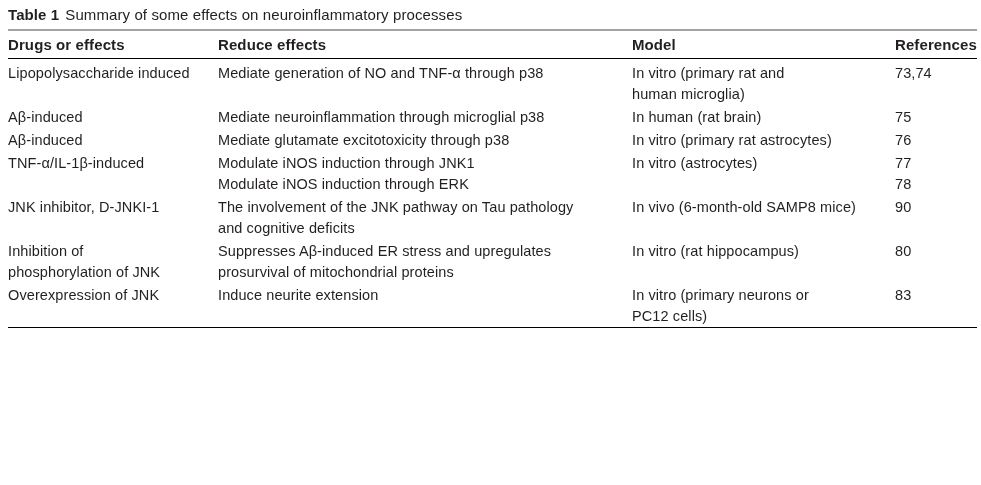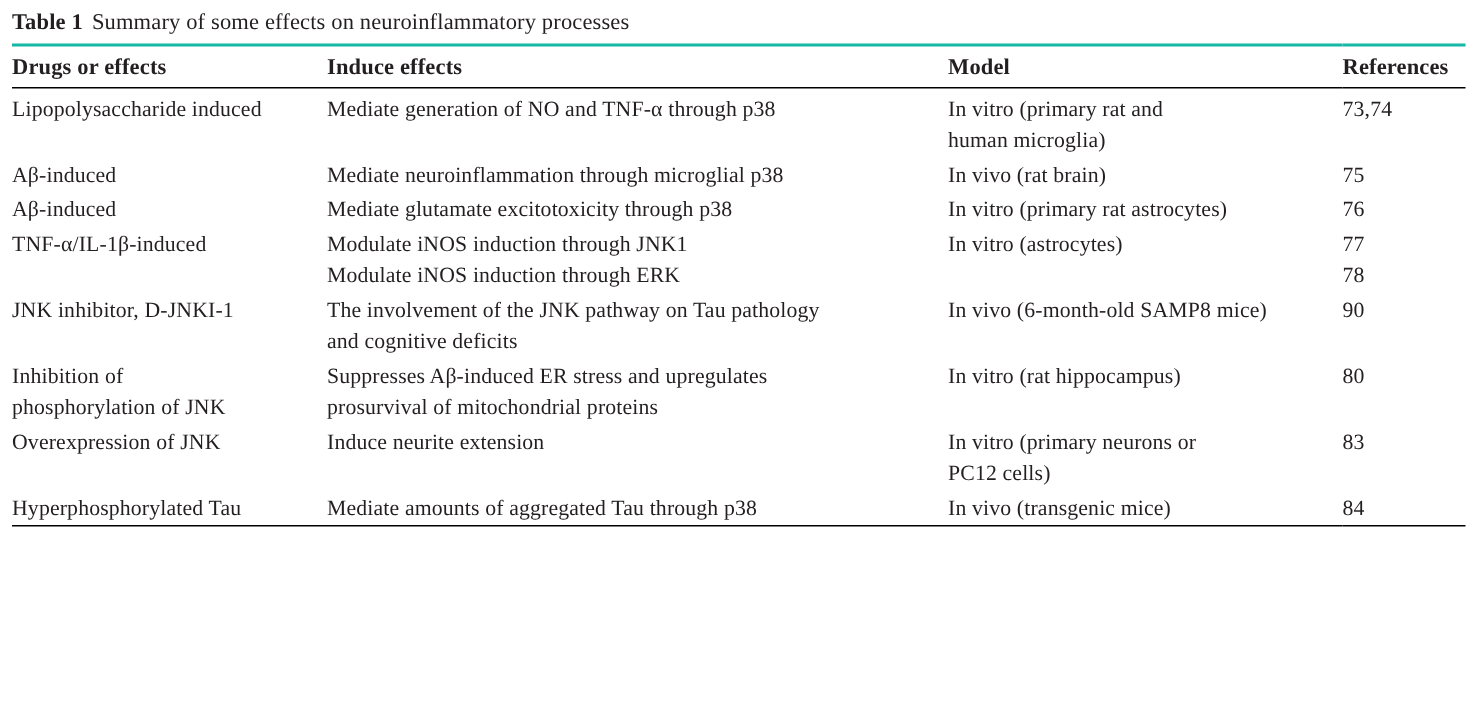--- a/index.html
+++ b/index.html
@@ -8,39 +8,39 @@
     background: #ffffff;
     width: 981px;
     height: 485px;
     overflow: hidden;
   }
   .page {
     box-sizing: border-box;
     width: 981px;
     height: 485px;
     padding: 5px 4px 0 8px;
-    font-family: Liberation Serif, serif;
+    font-family: Liberation Sans, sans-serif;
     color: #231f20;
   }
   .table-title {
     font-size: 15px;
     line-height: 18px;
     margin: 1px 0 5px 0;
     letter-spacing: 0.1px;
     white-space: nowrap;
   }
   .table-title .t-label {
     font-weight: bold;
     margin-right: 6px;
   }
   table.data-table {
     border-collapse: collapse;
     table-layout: fixed;
     width: 969px;
-    border-top: 2px solid #14b8a6;
+    border-top: 2px solid #a3a3a3;
     border-bottom: 1.5px solid #000000;
   }
   col.c-drug  { width: 210px; }
   col.c-imm   { width: 414px; }
   col.c-model { width: 263px; }
   col.c-ref   { width: 82px;  }
   thead th {
     text-align: left;
     font-weight: bold;
     font-size: 15px;
@@ -72,37 +72,37 @@
   <table class="data-table">
     <colgroup>
       <col class="c-drug">
       <col class="c-imm">
       <col class="c-model">
       <col class="c-ref">
     </colgroup>
     <thead>
       <tr>
         <th>Drugs or effects</th>
-        <th>Induce effects</th>
+        <th>Reduce effects</th>
         <th>Model</th>
         <th>References</th>
       </tr>
     </thead>
     <tbody id="table-body">
         <tr class="first-row">
           <td>Lipopolysaccharide induced</td>
           <td>Mediate generation of NO and TNF-α through p38</td>
           <td>In vitro (primary rat and
 human microglia)</td>
           <td>73,74</td>
         </tr>
         <tr>
           <td>Aβ-induced</td>
           <td>Mediate neuroinflammation through microglial p38</td>
-          <td>In vivo (rat brain)</td>
+          <td>In human (rat brain)</td>
           <td>75</td>
         </tr>
         <tr>
           <td>Aβ-induced</td>
           <td>Mediate glutamate excitotoxicity through p38</td>
           <td>In vitro (primary rat astrocytes)</td>
           <td>76</td>
         </tr>
         <tr>
           <td>TNF-α/IL-1β-induced</td>
@@ -127,21 +127,15 @@
           <td>In vitro (rat hippocampus)</td>
           <td>80</td>
         </tr>
         <tr>
           <td>Overexpression of JNK</td>
           <td>Induce neurite extension</td>
           <td>In vitro (primary neurons or
 PC12 cells)</td>
           <td>83</td>
         </tr>
-        <tr>
-          <td>Hyperphosphorylated Tau</td>
-          <td>Mediate amounts of aggregated Tau through p38</td>
-          <td>In vivo (transgenic mice)</td>
-          <td>84</td>
-        </tr>
       </tbody>
   </table>
 </div>
 
 </body></html>

